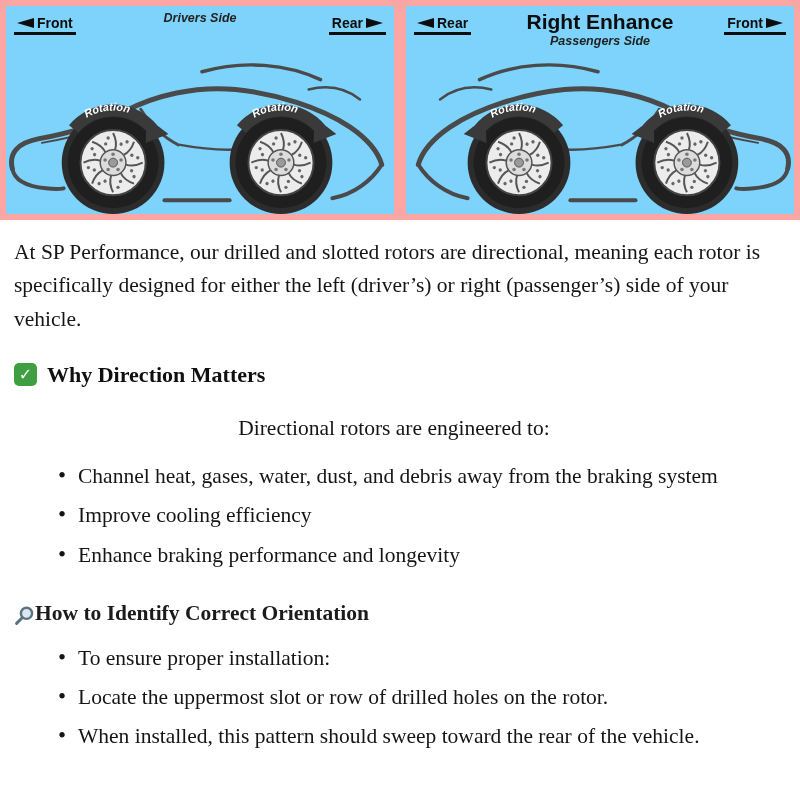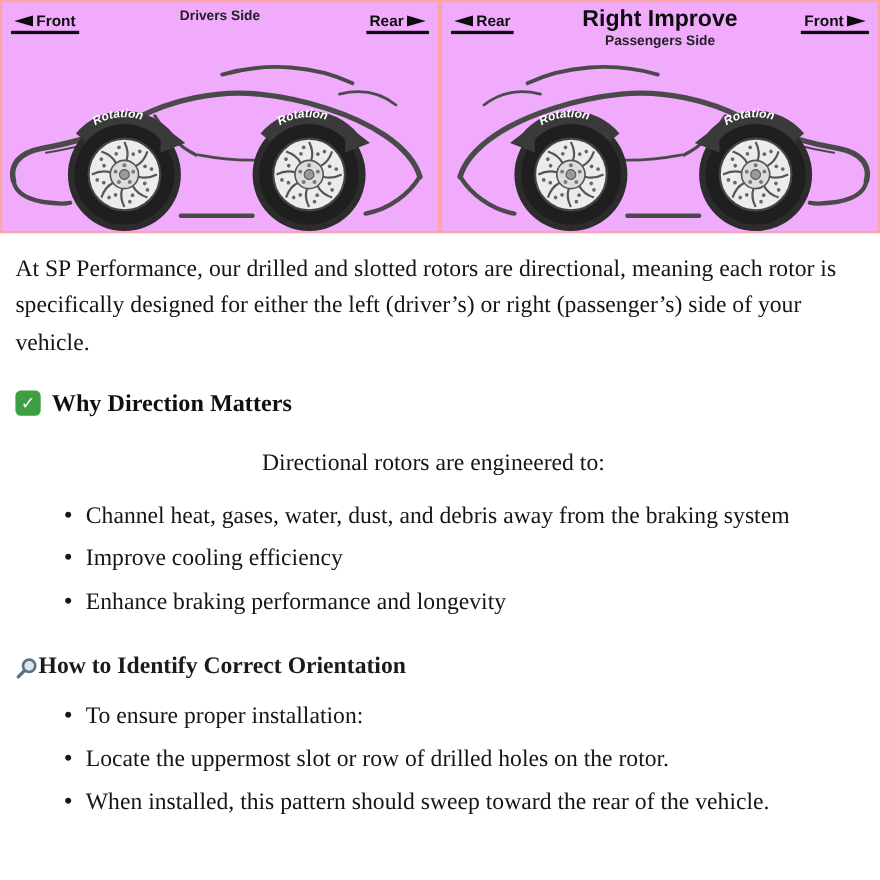--- a/index.html
+++ b/index.html
@@ -1,25 +1,25 @@
 <!DOCTYPE html>
 <html><head>
 <meta charset="utf-8">
 <style>
   * { margin:0; padding:0; box-sizing:border-box; }
   html,body { width:800px; background:#fff; }
   body { height:800px; overflow:hidden; font-family:"Liberation Serif", serif; color:#151515; }
 
   
   .figure { display:flex; width:100%; }
-  .panel { width:50%; border:2px solid #fca5a5; background:#f0abfc; }
+  .panel { width:50%; border:6px solid #fca5a5; background:#7dd3fc; }
   .panel-header { position:relative; height:48px; padding-top:5px; text-align:center;
                   font-family:"Liberation Sans", sans-serif; }
   .panel-title { display:block; font-size:21px; font-weight:bold; line-height:1.08; color:#0d0d0d; }
-  .panel-subtitle { display:block; font-size:12.5px; font-weight:bold; color:#222; }
+  .panel-subtitle { display:block; font-size:12.5px; font-weight:bold; font-style:italic; color:#222; }
   .dir { position:absolute; top:9px; display:inline-flex; align-items:center; gap:3px;
          font-size:14px; font-weight:bold; color:#0d0d0d;
          border-bottom:3px solid #0d0d0d; padding:0 3px 1px; }
   .dir-left { left:8px; } .dir-right { right:8px; }
   .tri { width:0; height:0; border-top:5px solid transparent; border-bottom:5px solid transparent; display:inline-block; }
   .tri-left  { border-right:17px solid #0d0d0d; }
   .tri-right { border-left:17px solid #0d0d0d; }
   .car-svg { display:block; width:100%; height:160px; }
 
   .band { stroke:#3a3a3a; stroke-width:12; fill:none; }
@@ -125,21 +125,21 @@
     </svg>
   </div>
 
   <div class="panel">
     <div class="panel-header">
       <span class="dir dir-left">
         <i class="tri tri-left"></i>
         <b>Rear</b>
       </span>
       <span>
-        <span class="panel-title">Right Improve</span>
+        <span class="panel-title">Right Enhance</span>
         <span class="panel-subtitle">Passengers Side</span>
       </span>
       <span class="dir dir-right">
         <b>Front</b>
         <i class="tri tri-right"></i>
       </span>
     </div>
     <svg class="car-svg" viewBox="0 0 392 162">
       <use href="#carbody" transform="translate(392 0) scale(-1 1)"></use>
       <g transform="translate(114,110)">

